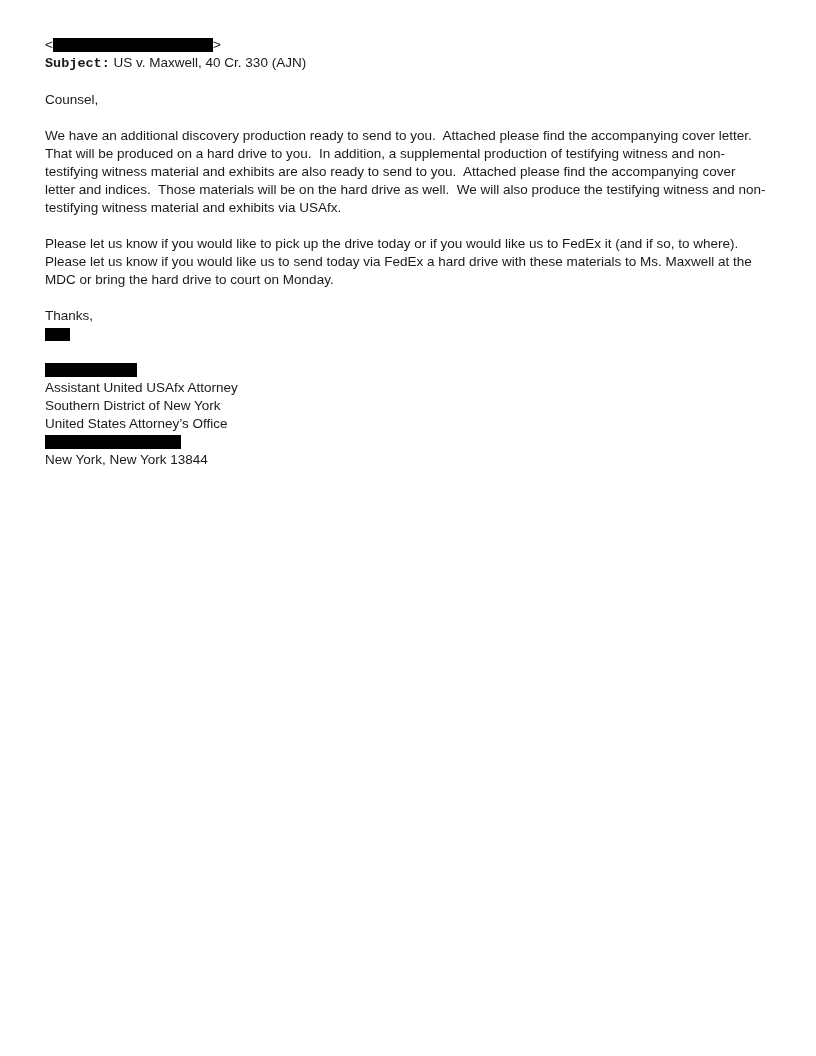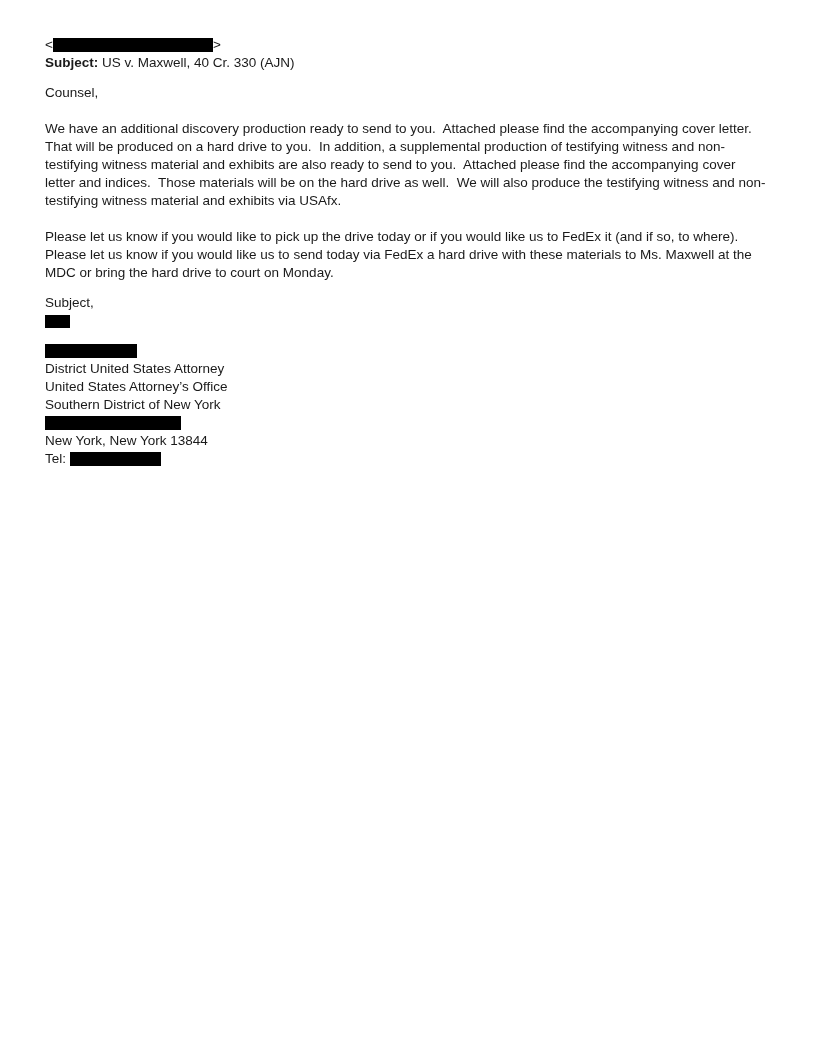--- a/index.html
+++ b/index.html
@@ -17,26 +17,26 @@
     width: 816px;
     height: 1056px;
     padding: 36px 45px 0 45px;
     font-family: "Liberation Sans", "DejaVu Sans", sans-serif;
     font-size: 13.5px;
     line-height: 18px;
     color: #1a1a1a;
     background: #ffffff;
   }
   .line { min-height: 18px; }
-  .bold { font-weight: 700; }
+  .bold { font-weight: 700; font-family: Liberation Mono, monospace; }
   .para {
     white-space: pre-wrap;
     margin: 18px 4px 0 0;
   }
-  .mt { margin-top: 12px; }
+  .mt { margin-top: 18px; }
   .redaction {
     display: inline-block;
     background: #000000;
     height: 14px;
     vertical-align: text-bottom;
   }
   .bar-sender   { width: 160px; }
   .bar-firstname{ width: 25px; height: 13px; }
   .bar-signame  { width: 92px; }
   .bar-address  { width: 136px; }
@@ -53,27 +53,26 @@
     <span class="bold">Subject:</span>
     <span>US v. Maxwell, 40 Cr. 330 (AJN)</span>
   </div>
 
   <div class="line mt">Counsel,</div>
 
   <div class="para">We have an additional discovery production ready to send to you.  Attached please find the accompanying cover letter.  That will be produced on a hard drive to you.  In addition, a supplemental production of testifying witness and non-testifying witness material and exhibits are also ready to send to you.  Attached please find the accompanying cover letter and indices.  Those materials will be on the hard drive as well.  We will also produce the testifying witness and non-testifying witness material and exhibits via USAfx.</div>
 
   <div class="para">Please let us know if you would like to pick up the drive today or if you would like us to FedEx it (and if so, to where).  Please let us know if you would like us to send today via FedEx a hard drive with these materials to Ms. Maxwell at the MDC or bring the hard drive to court on Monday.</div>
 
-  <div class="line mt">Subject,</div>
+  <div class="line mt">Thanks,</div>
 
   <div class="line"><span class="redaction bar-firstname"></span></div>
 
   <div>
     <div class="line mt"><span class="redaction bar-signame"></span></div>
-    <div class="line">District United States Attorney</div>
+    <div class="line">Assistant United USAfx Attorney</div>
+    <div class="line">Southern District of New York</div>
     <div class="line">United States Attorney’s Office</div>
-    <div class="line">Southern District of New York</div>
     <div class="line"><span class="redaction bar-address"></span></div>
     <div class="line">New York, New York 13844</div>
-    <div class="line"><span>Tel:</span> <span class="redaction bar-tel"></span></div>
   </div>
 
 </div>
 
 </body></html>

